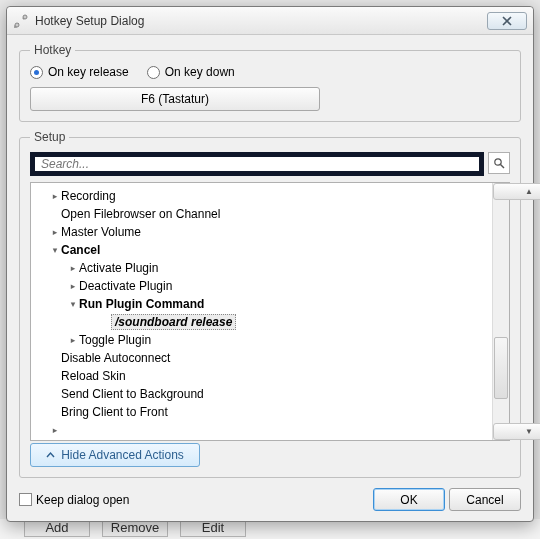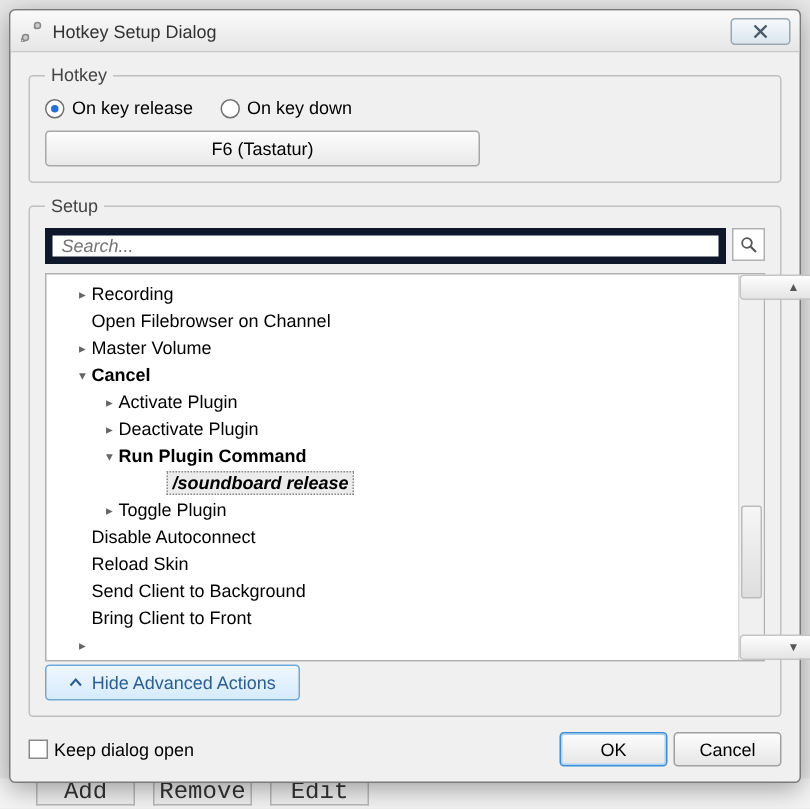--- a/index.html
+++ b/index.html
@@ -101,21 +101,21 @@
   }
   .btn.default{ border:1px solid #3c8fd6; box-shadow:0 0 0 1px #a9d2f3 inset;}
 
   .bg-toolbar {
     position:absolute; left:0; bottom:0; width:540px; height:20px;
     background:#f4f4f4; display:flex; gap:12px; padding-left:24px; align-items:flex-start;
   }
   .bg-btn {
     min-width:66px; height:18px; border:1px solid #b8b8b8; border-top:none;
     background:#efefef; display:flex;align-items:center;justify-content:center;
-    color:#333; font-size:16px;font-family:Liberation Mono, monospace;
+    color:#333; font-size:13px;
   }
 </style>
 </head>
 <body>
 
 <div class="bg-toolbar">
   <div class="bg-btn">Add</div>
   <div class="bg-btn">Remove</div>
   <div class="bg-btn">Edit</div>
 </div>

